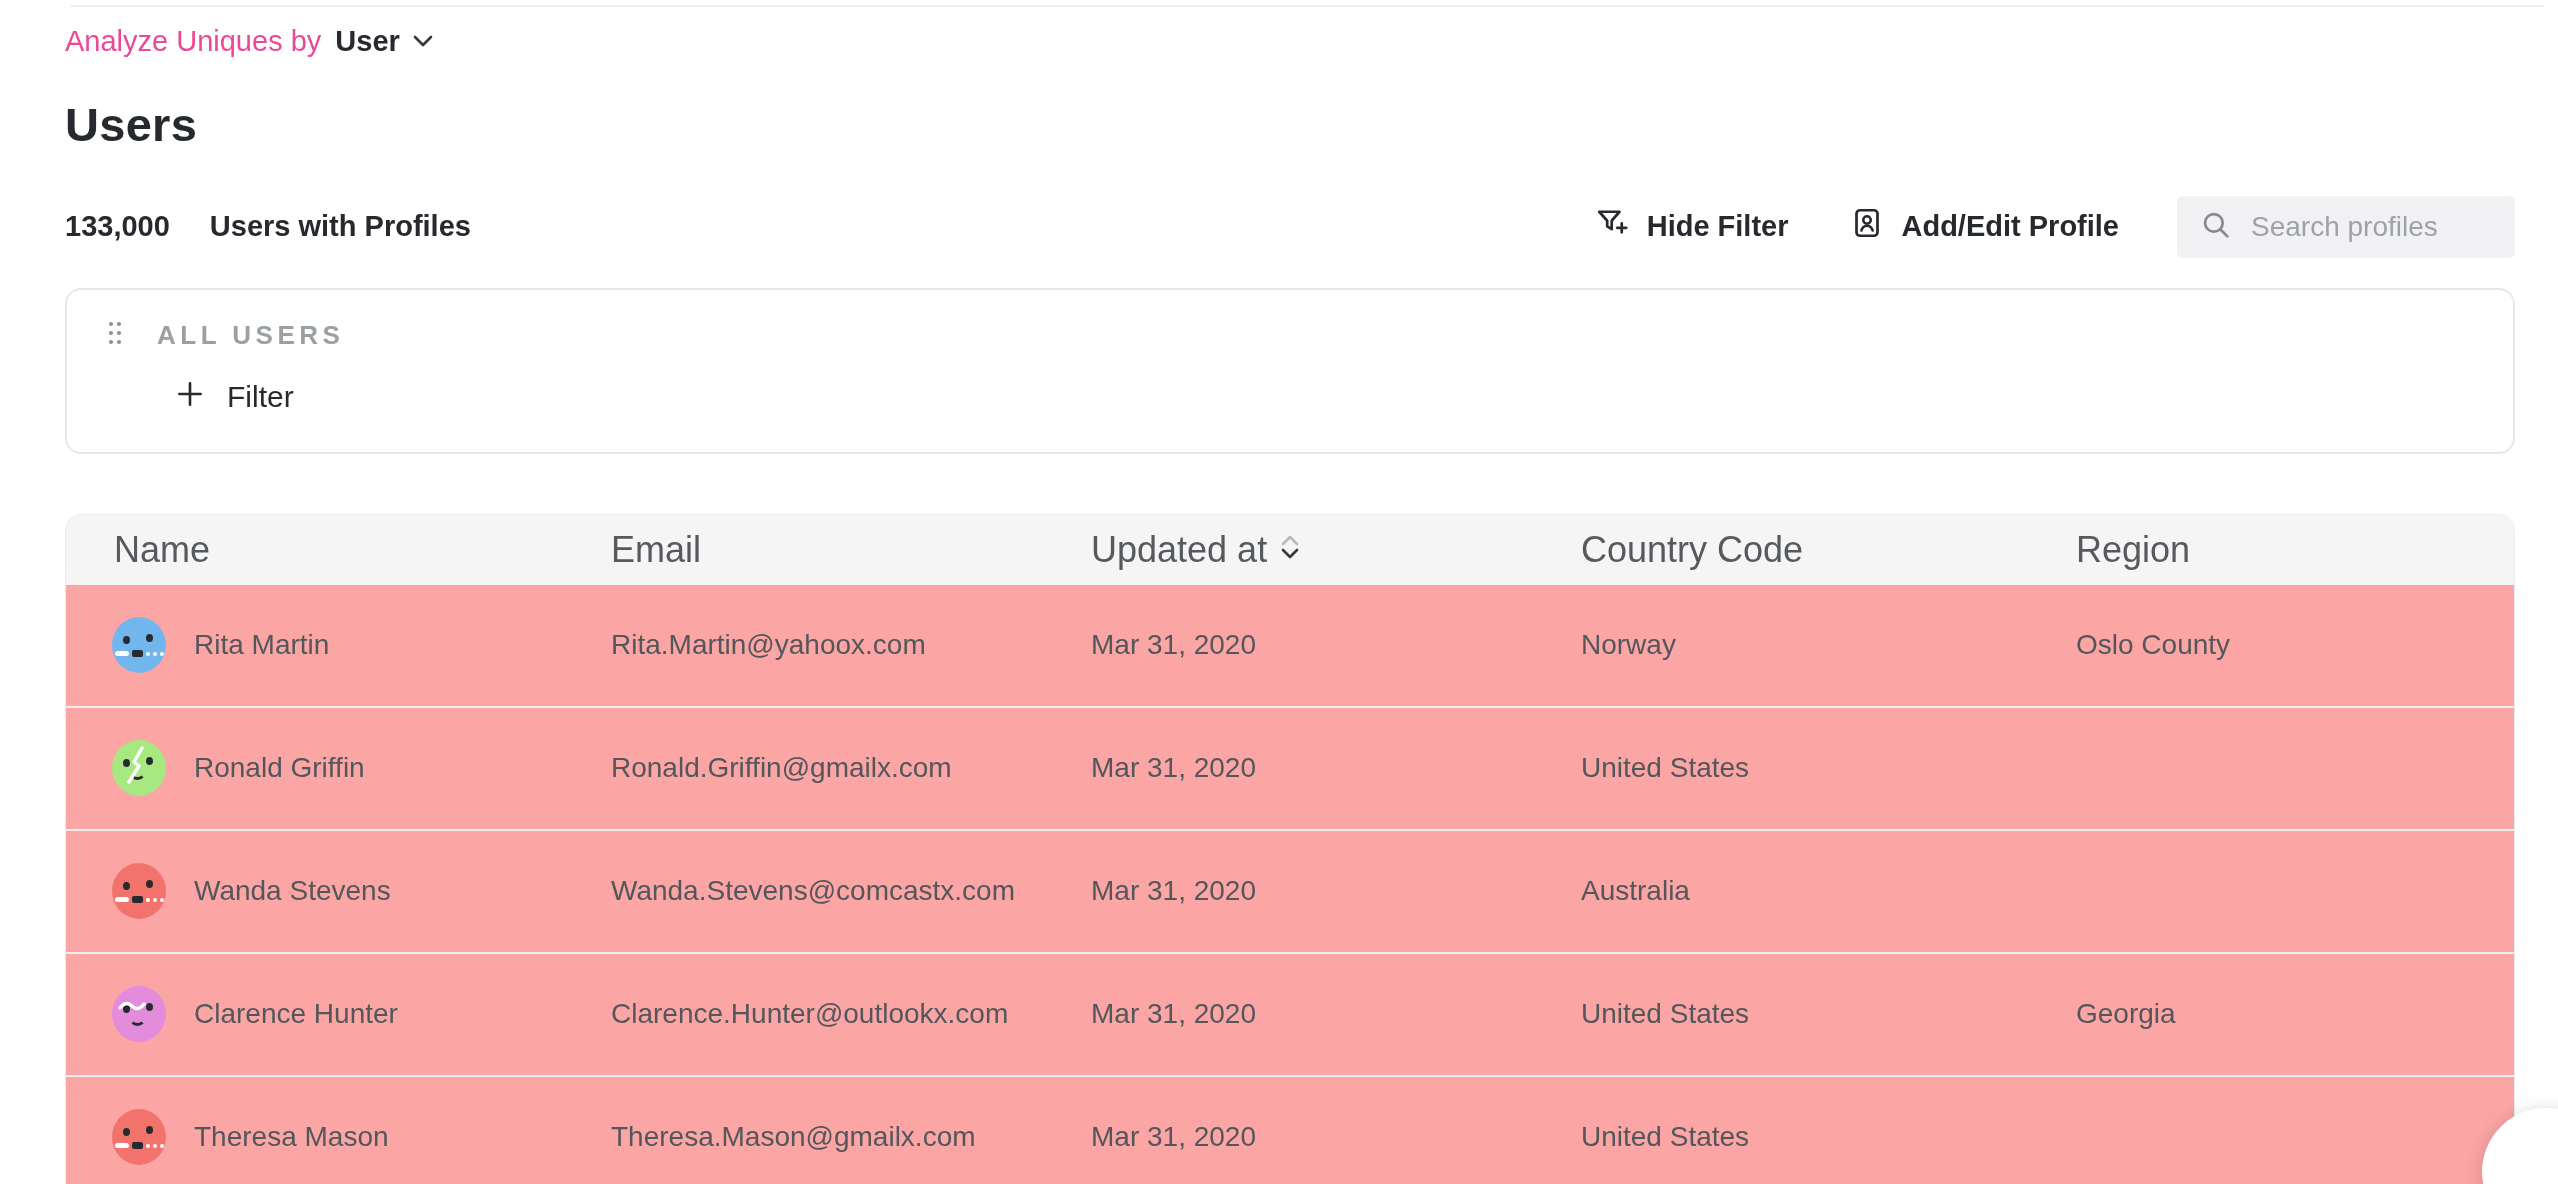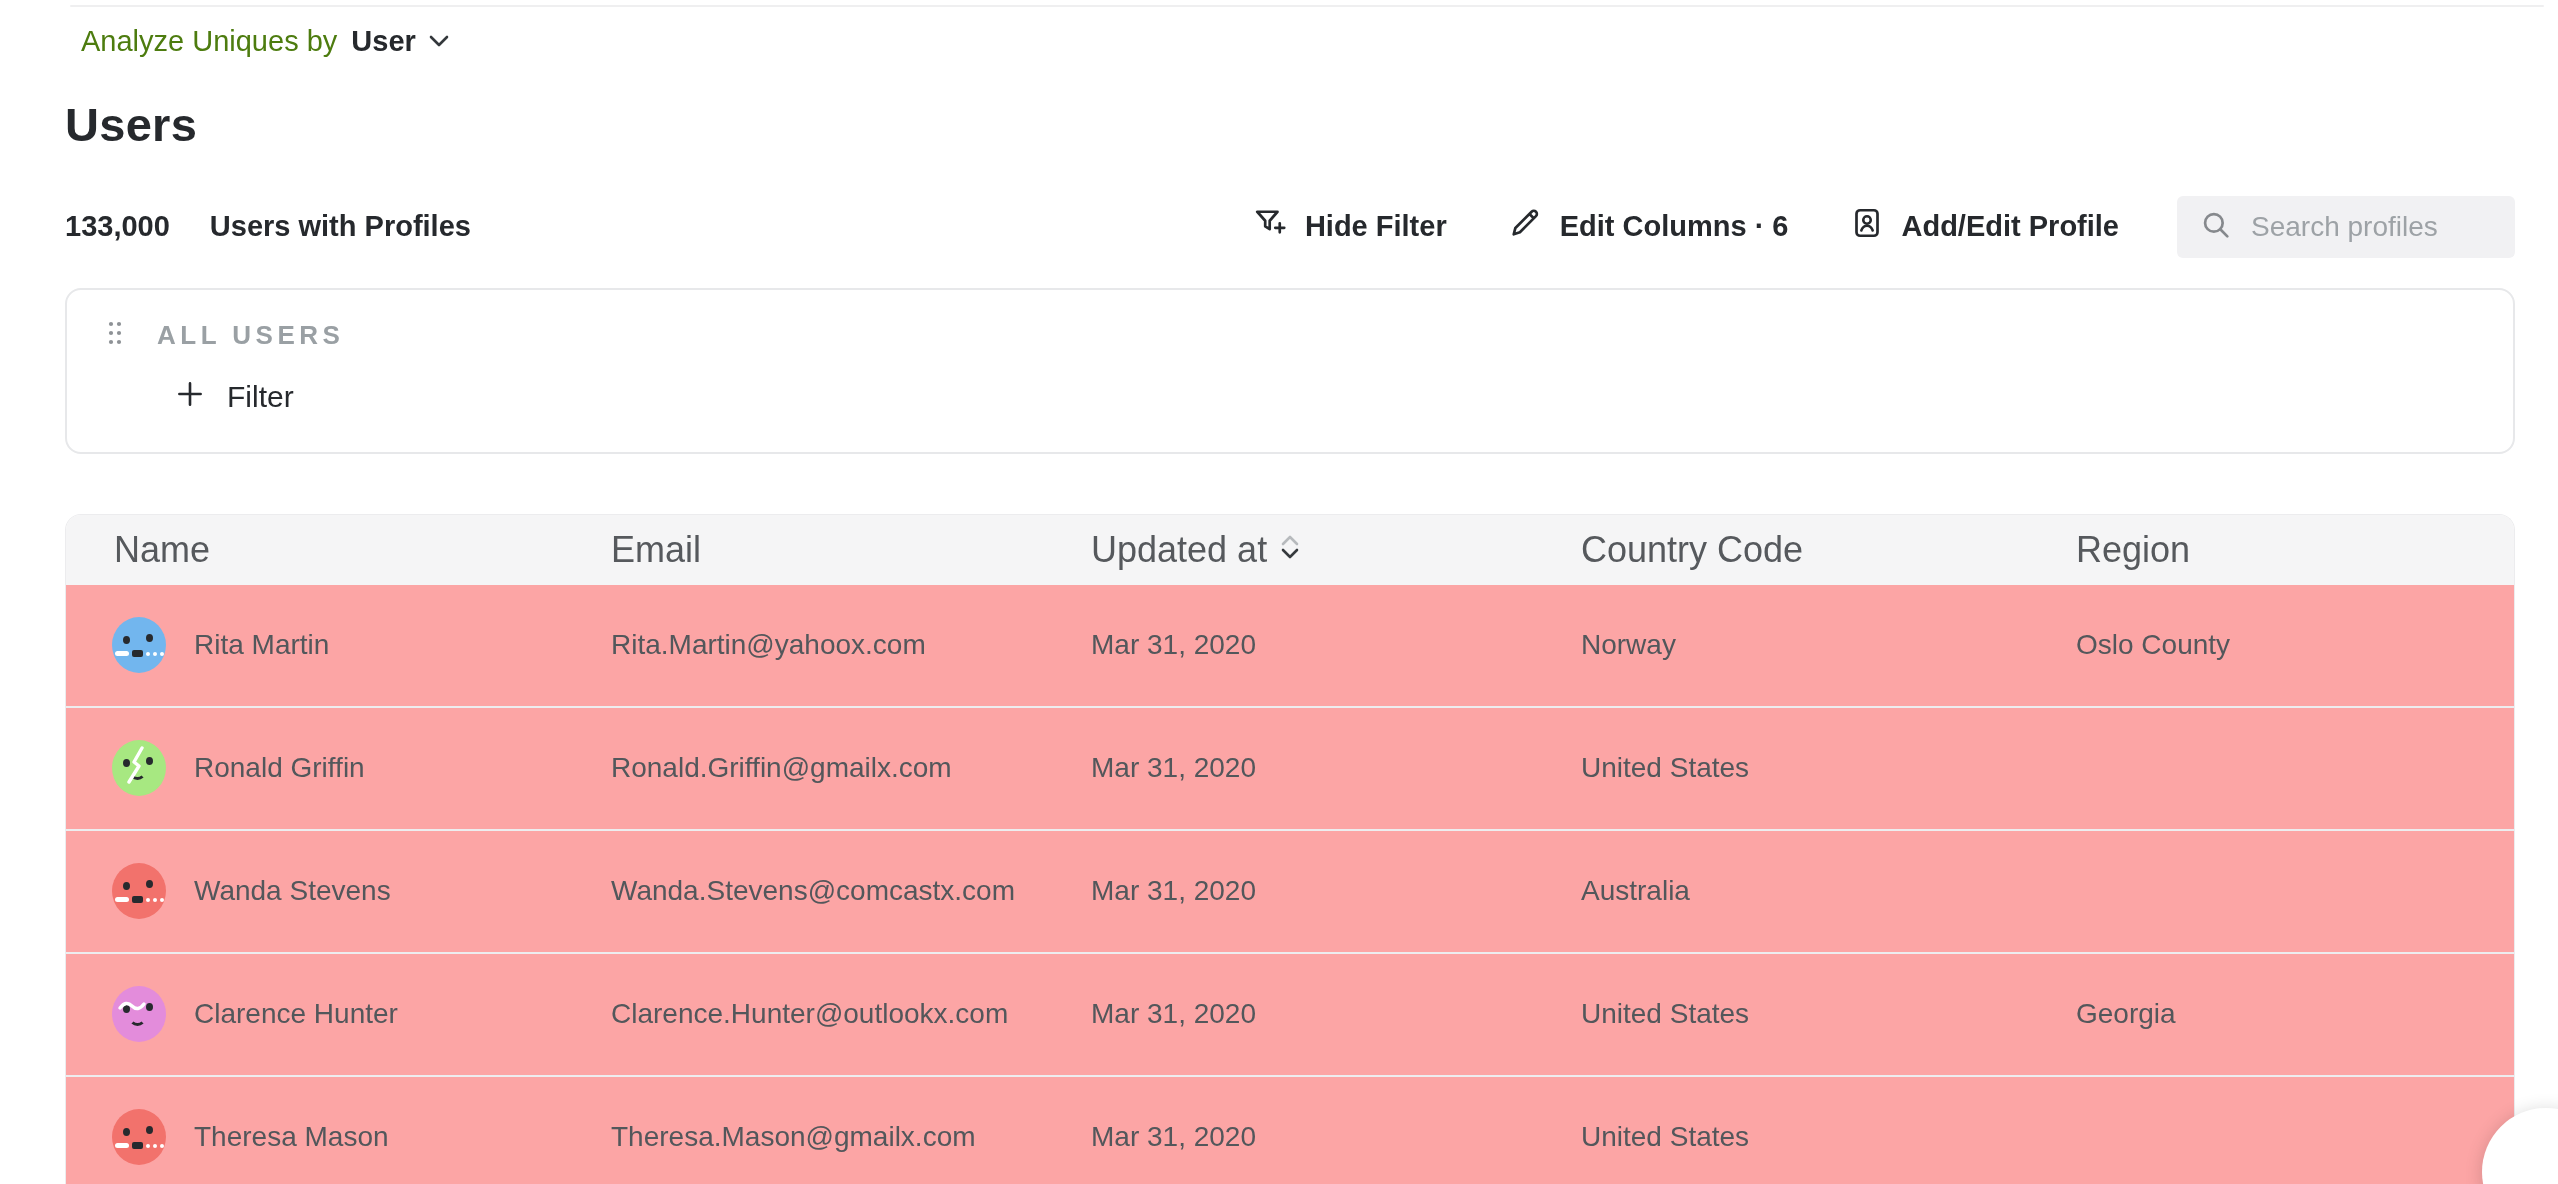--- a/index.html
+++ b/index.html
@@ -7,21 +7,21 @@
     width:2558px;height:1184px;overflow:hidden;position:relative;
     background:#ffffff;color:#34383c;
     font-family:"Liberation Sans", sans-serif;
     -webkit-font-smoothing:antialiased;
   }
   .top-hairline{position:absolute;top:5px;left:70px;width:2474px;height:2px;background:#efeff0;border-radius:2px;}
   .content{padding:0 43px 0 65px;}
 
   
   .analyze-row{display:flex;align-items:center;margin-top:24px;font-size:29px;line-height:1.2;}
-  .analyze-label{color:#4d7c0f;margin-left:16px;}
+  .analyze-label{color:#ec4899;}
   .analyze-value{display:flex;align-items:center;gap:12px;margin-left:14px;color:#26292d;font-weight:700;cursor:pointer;}
   .chev{display:inline-flex;}
   .page-title{margin-top:38px;font-size:47px;font-weight:700;color:#26292d;letter-spacing:.3px;}
 
   
   .toolbar{display:flex;align-items:center;margin-top:44px;height:62px;}
   .stats{display:flex;align-items:center;gap:40px;font-size:29px;font-weight:700;color:#26292d;}
   .stats .stat-label{font-weight:700;}
   .toolbar-spacer{flex:1;}
   .btn{display:flex;align-items:center;gap:17px;font-size:29px;font-weight:700;color:#26292d;cursor:pointer;white-space:nowrap;}
@@ -97,29 +97,20 @@
     <div class="btn">
       <span>
         <svg width="36" height="36" viewBox="0 0 24 24" fill="none">
           <path d="M3.5 4.5h13.5l-5.2 6v5.6l-3-1.9v-3.7L3.5 4.5z" stroke="#26292d" stroke-width="1.8" stroke-linejoin="round"></path>
           <path d="M18.5 12.2v6M15.5 15.2h6" stroke="#26292d" stroke-width="1.8" stroke-linecap="round"></path>
         </svg>
       </span>
       <span>Hide Filter</span>
     </div>
 
-    <div class="btn">
-      <span>
-        <svg width="36" height="36" viewBox="0 0 24 24" fill="none">
-          <path d="M4.5 19.5l1.1-4.2L16.4 4.5a2.05 2.05 0 0 1 2.9 2.9L8.6 18.2l-4.1 1.3z" stroke="#26292d" stroke-width="1.8" stroke-linejoin="round"></path>
-          <path d="M15 6l3 3" stroke="#26292d" stroke-width="1.8"></path>
-        </svg>
-      </span>
-      <span>Edit Columns · 6</span>
-    </div>
 
     <div class="btn">
       <span>
         <svg width="36" height="36" viewBox="0 0 24 24" fill="none">
           <rect x="5" y="3.5" width="14" height="17" rx="2.4" stroke="#26292d" stroke-width="1.8"></rect>
           <circle cx="12" cy="10" r="2.5" stroke="#26292d" stroke-width="1.7"></circle>
           <path d="M8.2 17c.7-2.1 2.1-3.2 3.8-3.2s3.1 1.1 3.8 3.2" stroke="#26292d" stroke-width="1.7" stroke-linecap="round"></path>
         </svg>
       </span>
       <span>Add/Edit Profile</span>

